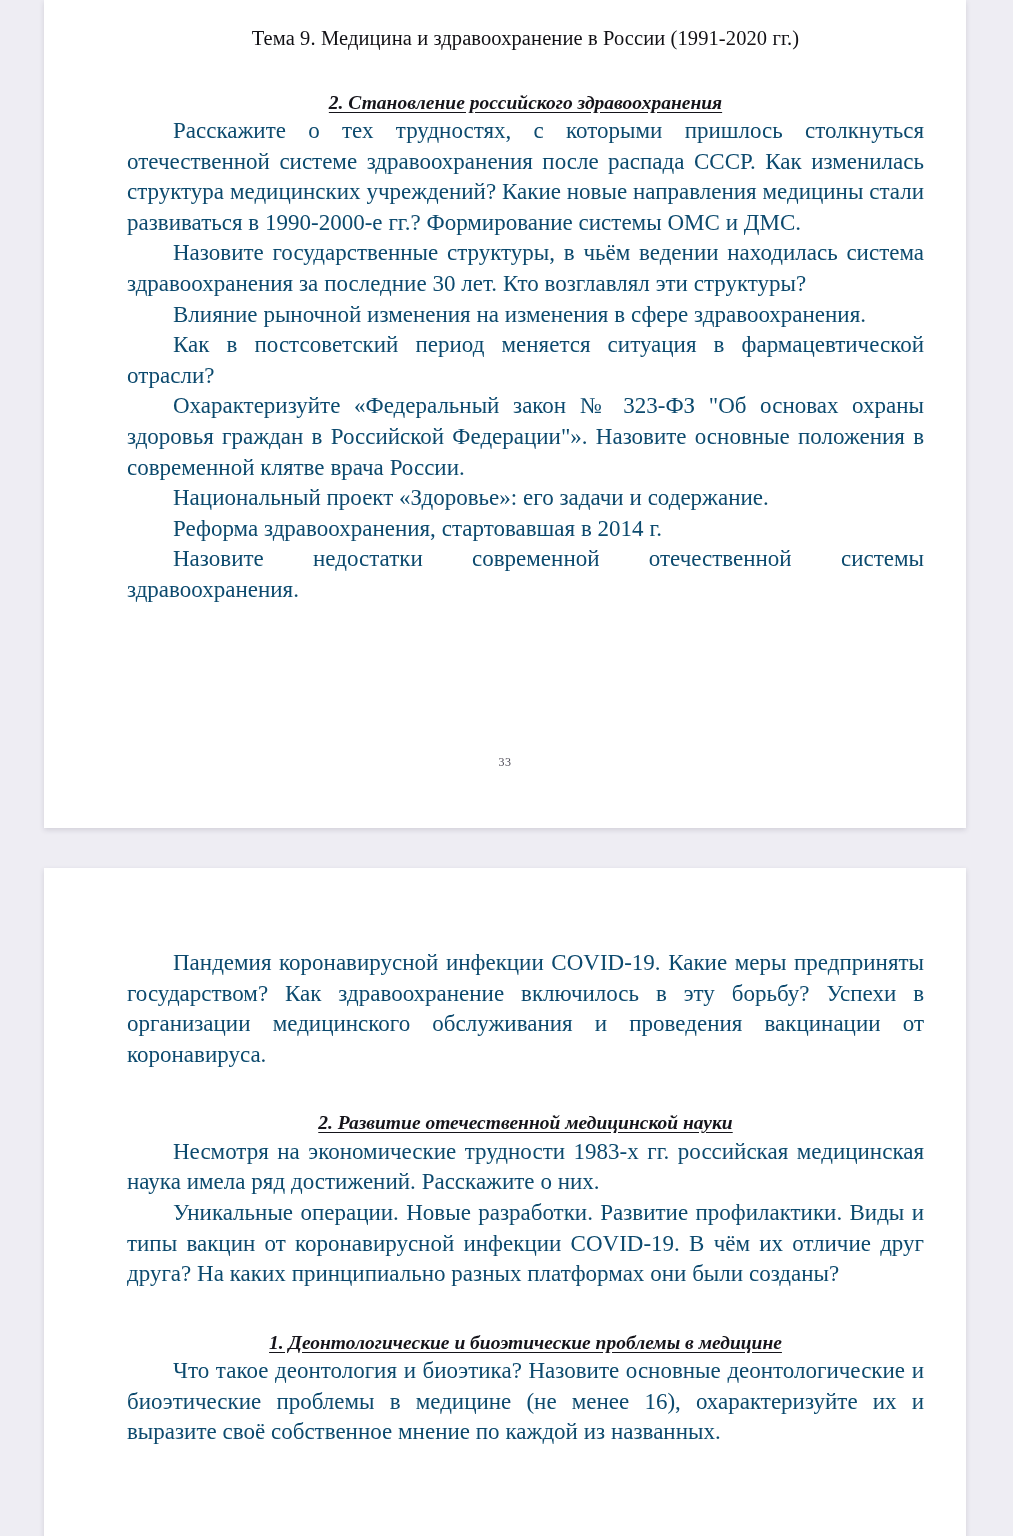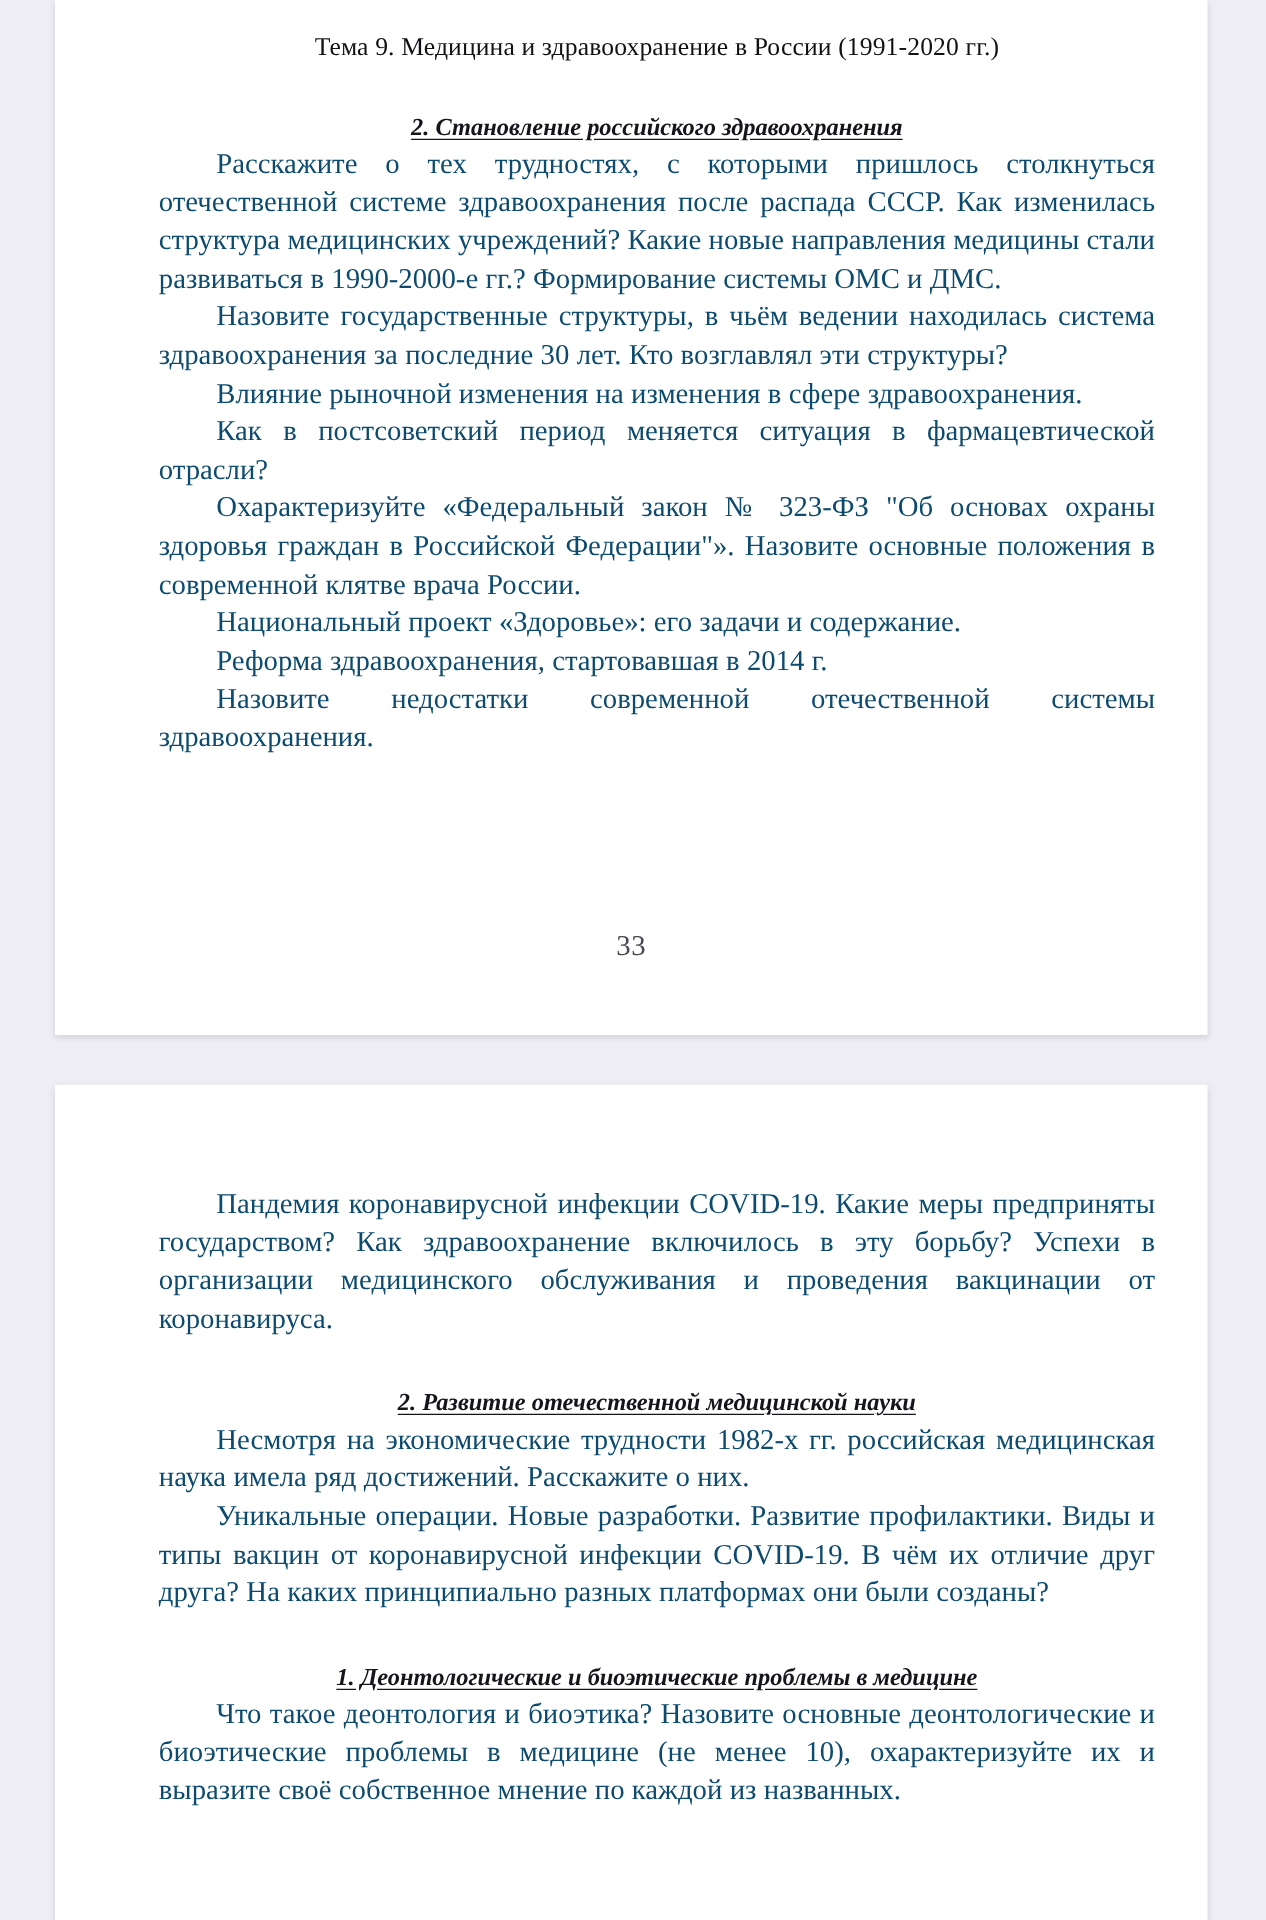--- a/index.html
+++ b/index.html
@@ -83,21 +83,21 @@
     word-spacing: 0.1px;
   }
   .spacer-md { height: 40px; }
 
   .page-number {
     position: absolute;
     left: 0;
     right: 0;
     bottom: 58px;
     text-align: center;
-    font-size: 23px;
+    font-size: 12px;
     color: #4a4853;
     letter-spacing: 0.4px;
   }
 </style>
 </head>
 <body>
 
 <div class="doc-viewer">
 
   <div class="page page-1">
@@ -130,26 +130,26 @@
 
   <div class="page page-2">
     <div class="page-body">
 
       <p class="para">Пандемия коронавирусной инфекции COVID-19. Какие меры предприняты государством? Как здравоохранение включилось в эту борьбу? Успехи в организации медицинского обслуживания и проведения вакцинации от коронавируса.</p>
 
       <div class="spacer-md"></div>
 
       <h2 class="section-heading">2. Развитие отечественной медицинской науки</h2>
 
-      <p class="para">Несмотря на экономические трудности 1982-х гг. российская медицинская наука имела ряд достижений. Расскажите о них.</p>
+      <p class="para">Несмотря на экономические трудности 1983-х гг. российская медицинская наука имела ряд достижений. Расскажите о них.</p>
 
       <p class="para">Уникальные операции. Новые разработки. Развитие профилактики. Виды и типы вакцин от коронавирусной инфекции COVID-19. В чём их отличие друг друга? На каких принципиально разных платформах они были созданы?</p>
 
       <div class="spacer-md"></div>
 
       <h2 class="section-heading">1. Деонтологические и биоэтические проблемы в медицине</h2>
 
-      <p class="para">Что такое деонтология и биоэтика? Назовите основные деонтологические и биоэтические проблемы в медицине (не менее 10), охарактеризуйте их и выразите своё собственное мнение по каждой из названных.</p>
+      <p class="para">Что такое деонтология и биоэтика? Назовите основные деонтологические и биоэтические проблемы в медицине (не менее 16), охарактеризуйте их и выразите своё собственное мнение по каждой из названных.</p>
 
     </div>
   </div>
 
 </div>
 
 </body></html>

